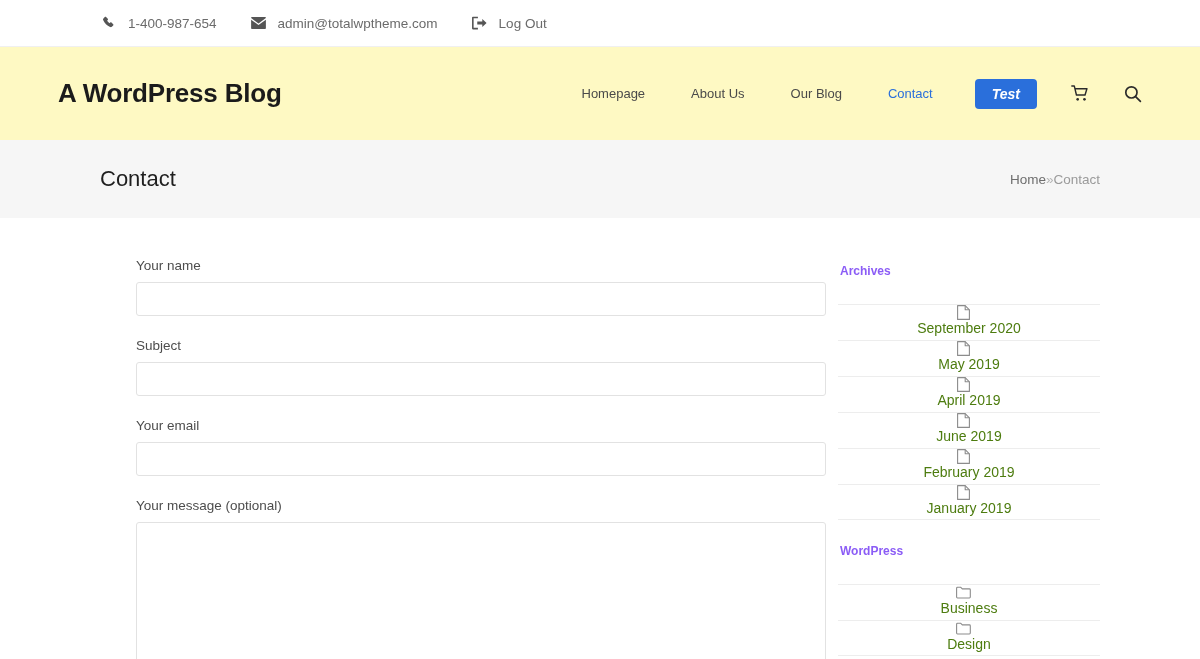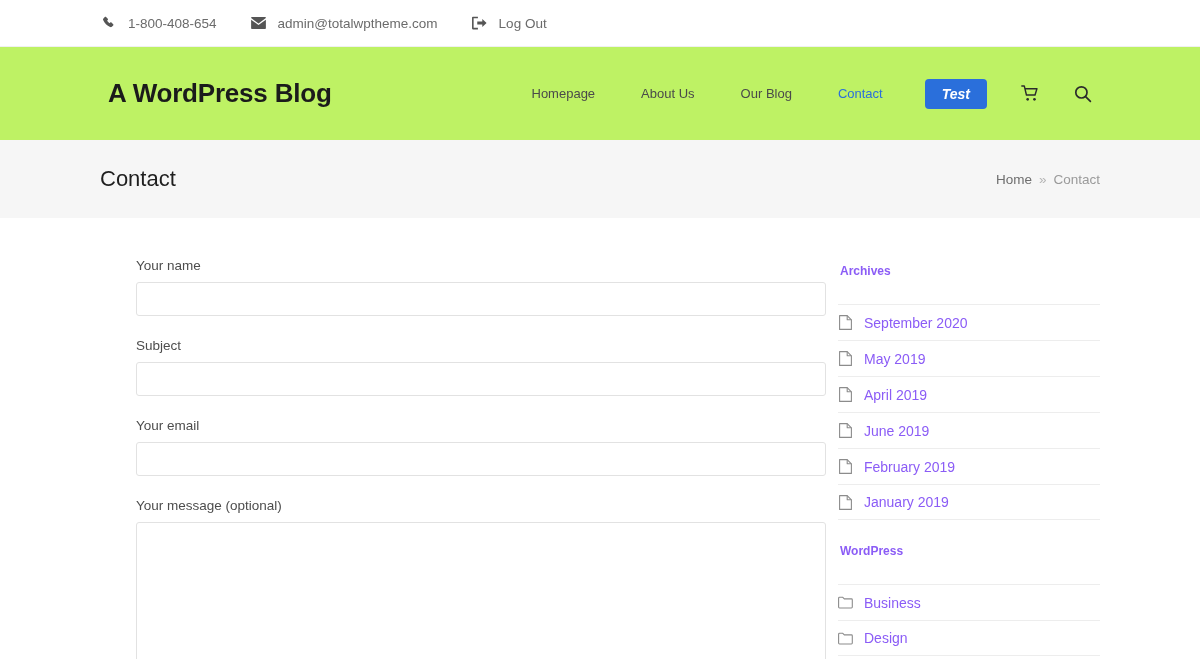--- a/index.html
+++ b/index.html
@@ -37,24 +37,24 @@
     height: 16px;
     margin-right: 11px;
     color: #555;
     flex: none;
   }
   .topbar-item svg { display: block; }
 
   
   .header {
     height: 93px;
-    background: #bef264;
-    display: flex;
-    align-items: center;
-    padding: 0 108px;
+    background: #fef9c3;
+    display: flex;
+    align-items: center;
+    padding: 0 58px;
   }
   .site-title {
     font-size: 26px;
     font-weight: bold;
     color: #1b1b1b;
     letter-spacing: -0.2px;
     margin: 0;
   }
   .nav {
     margin-left: auto;
@@ -106,21 +106,20 @@
     font-weight: normal;
     color: #1f1f1f;
     margin: 0;
   }
   .breadcrumb {
     margin-left: auto;
     font-size: 13.5px;
     color: #9a9a9a;
     display: flex;
     align-items: center;
-    gap: 7px;
   }
   .breadcrumb .crumb-link { color: #6e6e6e; cursor: pointer; text-decoration: none; }
   .breadcrumb .crumb-sep { color: #b4b4b4; }
   .breadcrumb .crumb-current { color: #9a9a9a; }
 
   
   .content {
     display: flex;
     padding: 0 100px;
     align-items: flex-start;
@@ -174,22 +173,23 @@
     color: #8b5cf6;
     margin: 6px 0 26px 2px;
   }
   .widget-list { list-style: none; margin: 0; padding: 0; }
   .widget-list li {
     border-top: 1px solid #ededed;
     display: flex;
     align-items: center;
     height: 36px;
     font-size: 14px;
-    color: #8b5cf6;
+    color: #4d7c0f;
     cursor: pointer;
+    flex-direction: column;
   }
   .widget-list li:last-child { border-bottom: 1px solid #ededed; text-align: center; }
   .widget-list .licon {
     width: 15px;
     height: 15px;
     margin-right: 11px;
     color: #8c8c8c;
     display: inline-flex;
     align-items: center;
     justify-content: center;
@@ -201,21 +201,21 @@
 <body>
 
 <div class="topbar">
 
   <div class="topbar-item">
     <span class="ticon">
       <svg width="14" height="14" viewBox="0 0 16 16" fill="currentColor">
         <path d="M3.2 1.2 1.6 2.8c-.5.5-.6 1.3-.3 1.9 1.6 3.6 4.4 6.4 8 8 .6.3 1.4.2 1.9-.3l1.6-1.6c.4-.4.4-1 0-1.4l-2-2c-.4-.4-1-.4-1.4 0l-.8.8C7.6 7.5 6.5 6.4 5.8 5.4l.8-.8c.4-.4.4-1 0-1.4l-2-2c-.4-.4-1-.4-1.4 0z"></path>
       </svg>
     </span>
-    <span>1-800-408-654</span>
+    <span>1-400-987-654</span>
   </div>
 
   <div class="topbar-item">
     <span class="ticon">
       <svg width="15" height="12" viewBox="0 0 16 13" fill="currentColor">
         <path d="M0 1.2 8 7l8-5.8V.8A.8.8 0 0 0 15.2 0H.8A.8.8 0 0 0 0 .8v.4z"></path>
         <path d="M0 2.9v9.3c0 .4.4.8.8.8h14.4c.4 0 .8-.4.8-.8V2.9L8 8.7.0 2.9z"></path>
       </svg>
     </span>
     <span>admin@totalwptheme.com</span>

